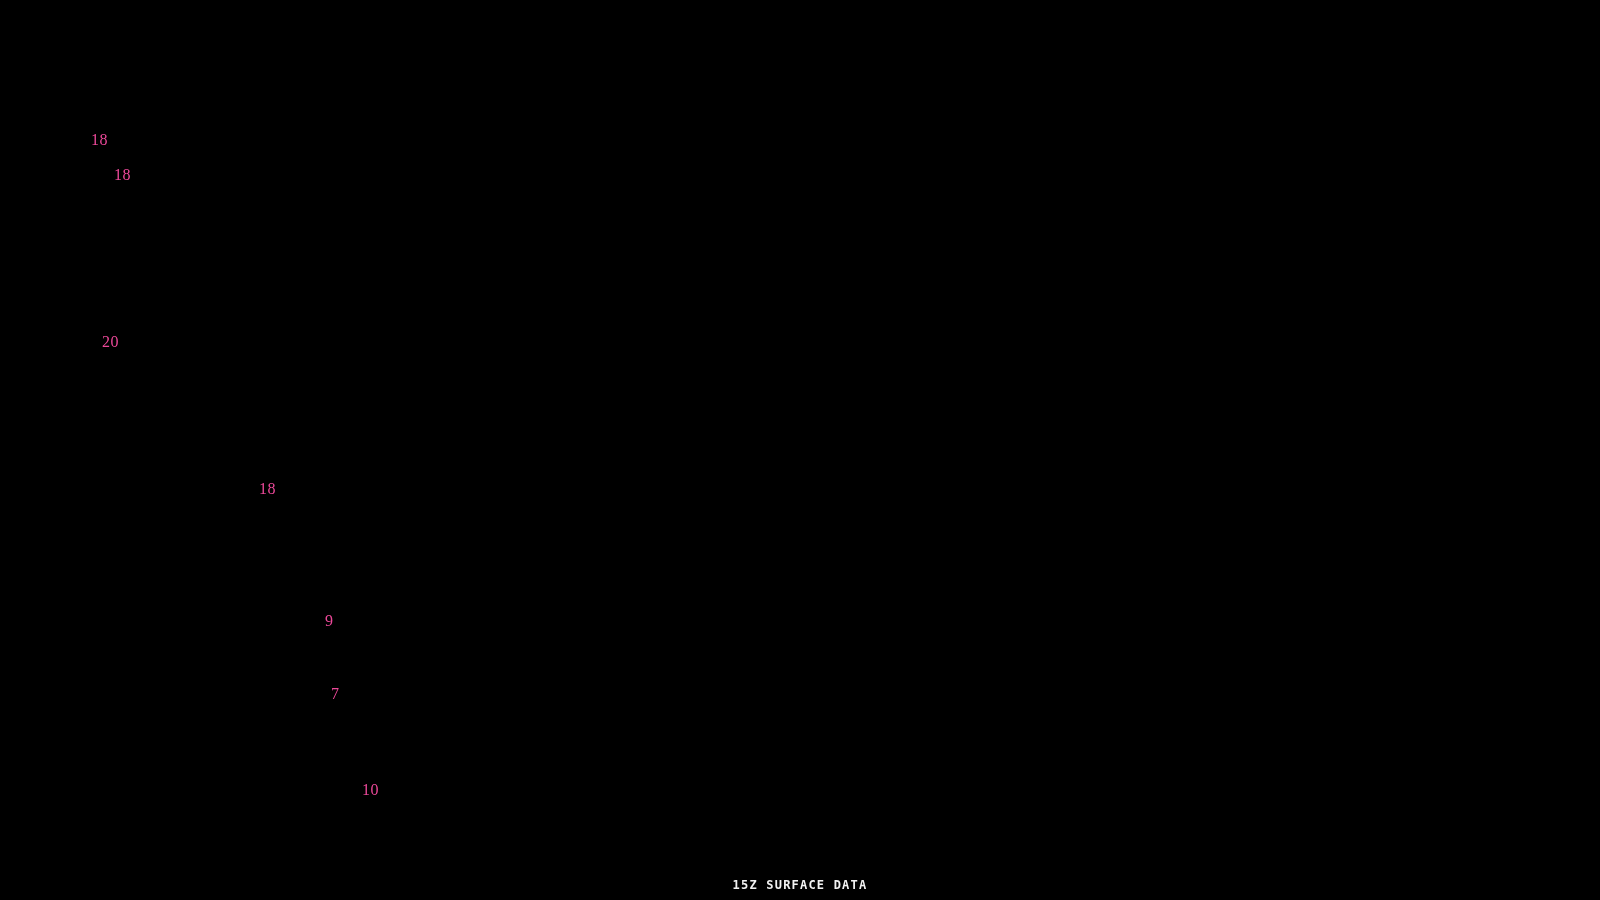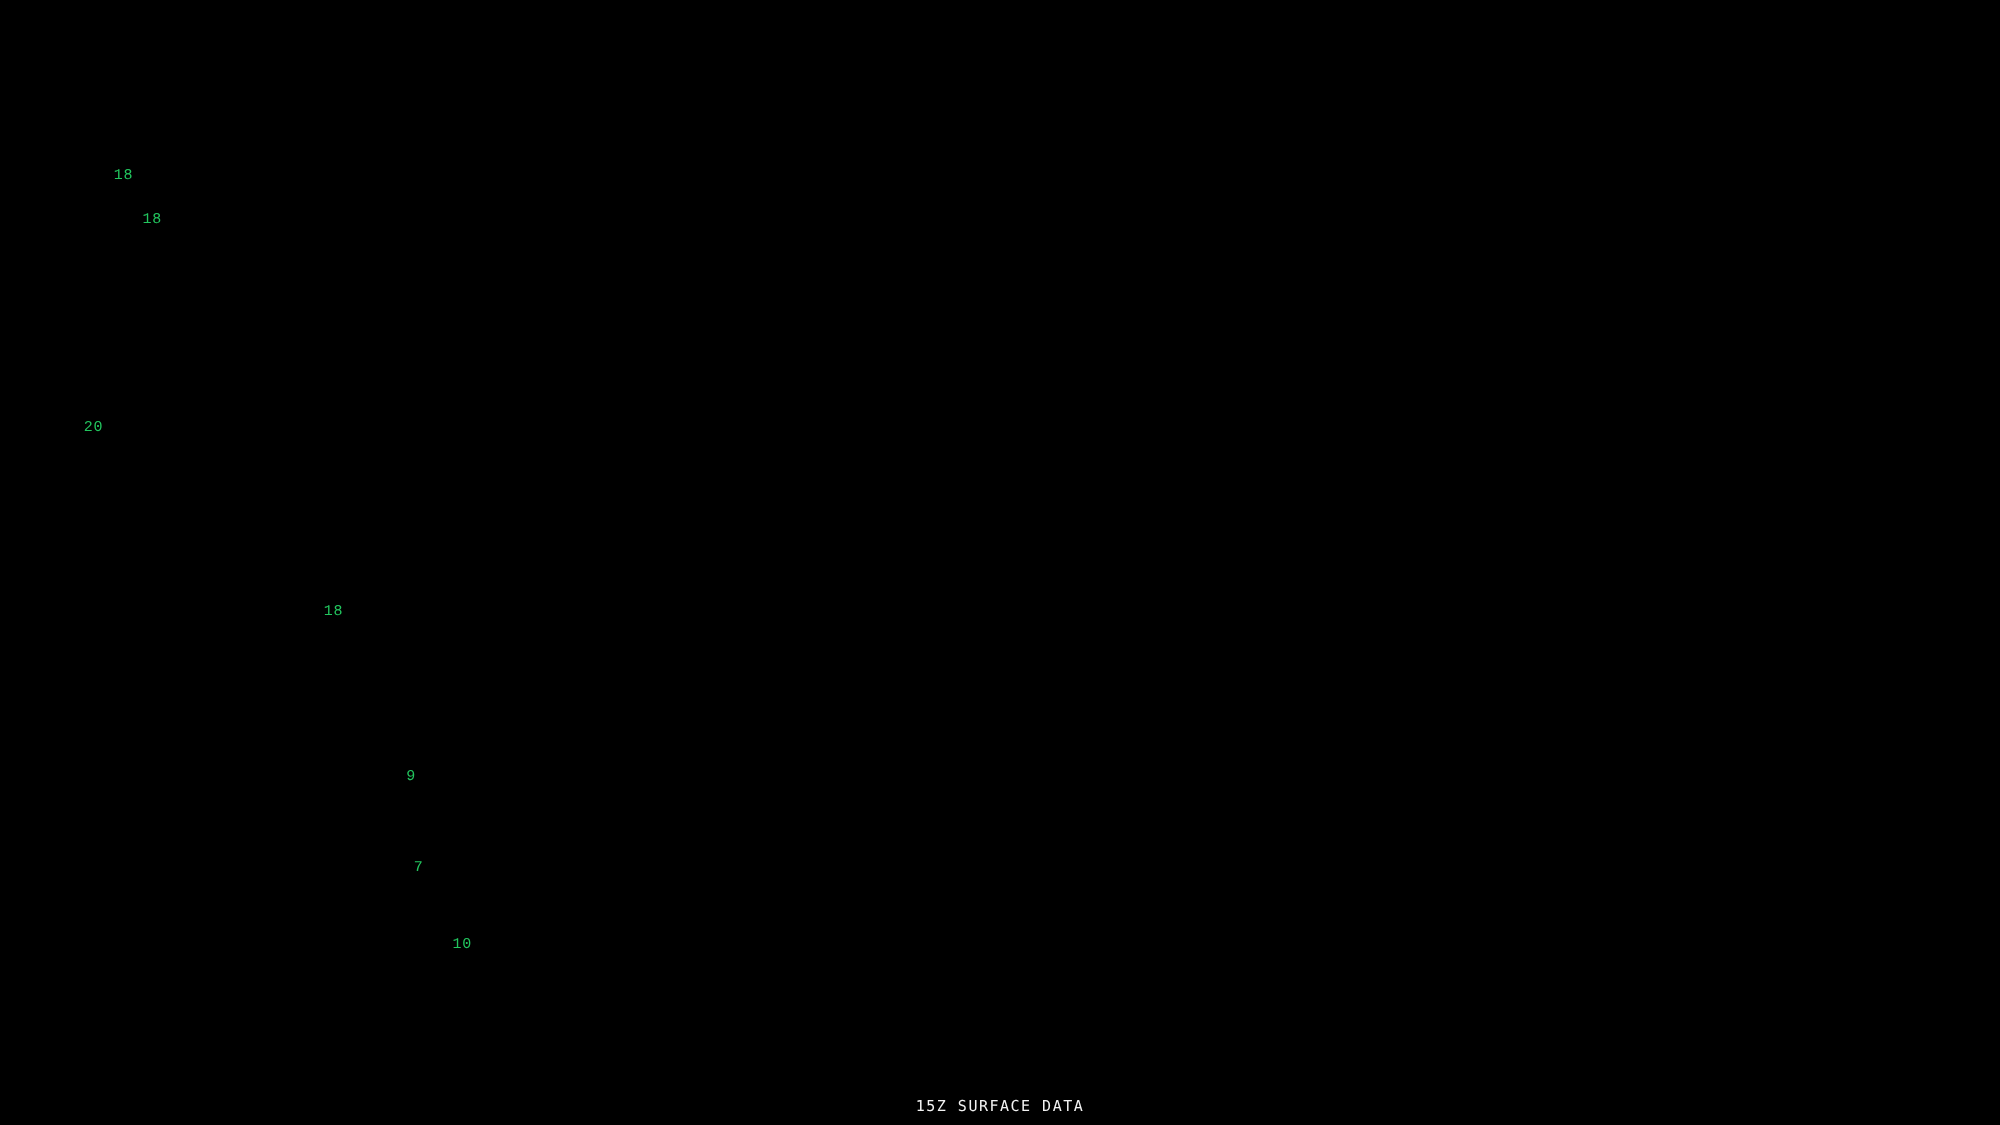--- a/index.html
+++ b/index.html
@@ -14,23 +14,23 @@
     font-family: "DejaVu Sans Mono", monospace;
   }
   #map-canvas {
     position: relative;
     width: 1600px;
     height: 900px;
     background: #000000;
   }
   .iso-label {
     position: absolute;
-    color: #22c55e;
-    font-family: Liberation Mono, monospace;
-    font-size: 12px;
+    color: #ec4899;
+    font-family: Liberation Serif, serif;
+    font-size: 16px;
     line-height: 12px;
     letter-spacing: 0.5px;
     white-space: nowrap;
     user-select: none;
   }
   .footer-label {
     position: absolute;
     left: 0;
     right: 0;
     text-align: center;
@@ -43,21 +43,21 @@
     user-select: none;
   }
 </style>
 </head>
 <body>
 
 <div id="map-canvas">
 
   <span class="iso-label" style="left:91px;  top:134px;">18</span>
   <span class="iso-label" style="left:114px; top:169px;">18</span>
-  <span class="iso-label" style="left:67px;  top:336px;">20</span>
+  <span class="iso-label" style="left:102px;  top:336px;">20</span>
   <span class="iso-label" style="left:259px; top:483px;">18</span>
   <span class="iso-label" style="left:325px; top:615px;">9</span>
   <span class="iso-label" style="left:331px; top:688px;">7</span>
-  <span class="iso-label" style="left:362px; top:749px;">10</span>
+  <span class="iso-label" style="left:362px; top:784px;">10</span>
 
-  <div class="footer-label" style="top:879px;">15Z SURFACE DATA</div>
+  <div class="footer-label" style="top:879px;font-weight:bold;">15Z SURFACE DATA</div>
 
 </div>
 
 </body></html>

